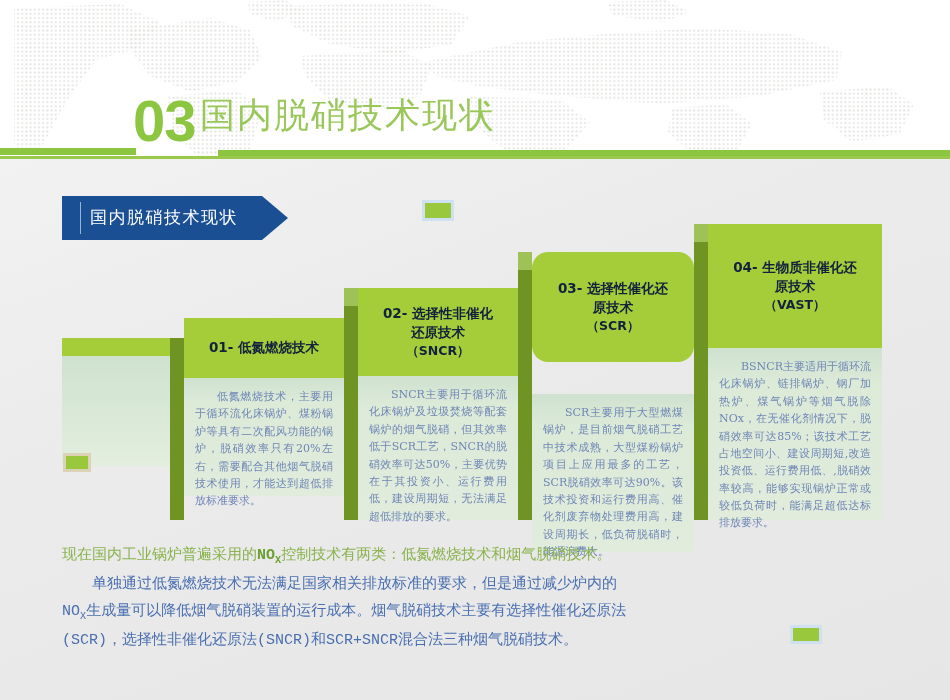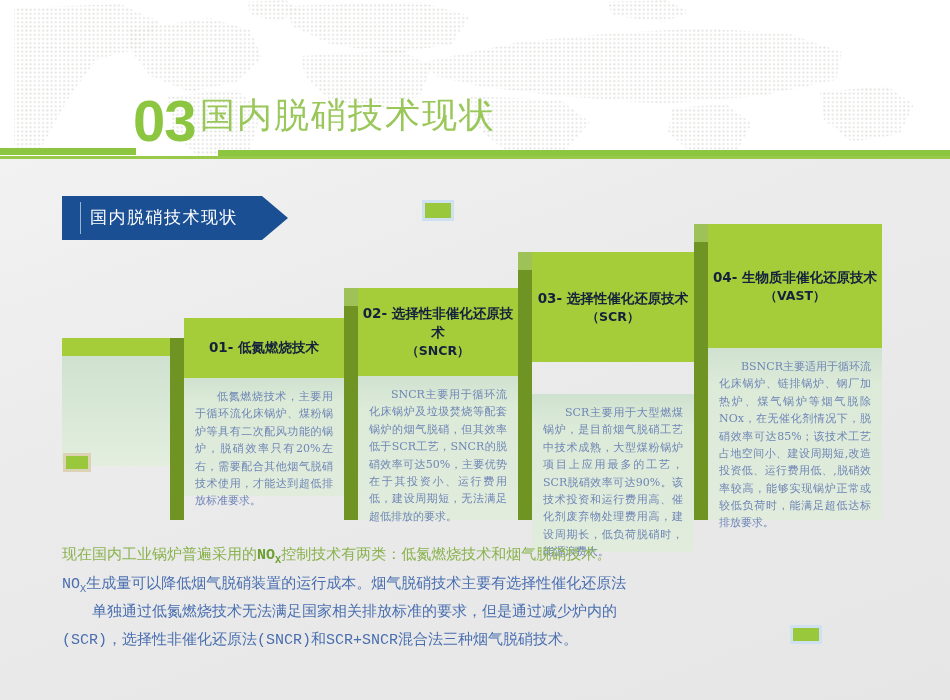--- a/index.html
+++ b/index.html
@@ -78,21 +78,21 @@
     font-family:"DejaVu Sans","Liberation Sans",sans-serif;
   }
 
   
   .steps{position:absolute;left:0;top:0;width:950px;height:700px;}
   .step{position:absolute;}
   .step .cap{
     position:absolute;left:0;top:0;width:100%;
     background:#a4cd39;box-sizing:border-box;
     display:flex;align-items:center;justify-content:center;
-    padding:6px 0;
+    padding:6px 20px;
   }
   .step .cap-txt{
     color:#14213d;font-size:13.5px;font-weight:bold;line-height:1.42;text-align:center;
     font-family:"DejaVu Sans","Liberation Sans",sans-serif;
   }
   .step .cap-txt .sub{display:block;font-size:12.5px;}
   .step .body{
     position:absolute;left:0;width:100%;
     background:linear-gradient(180deg,#cfe2cf 0%,#dcead8 20%,#e1ecdc 100%);
     box-sizing:border-box;padding:10px 11px 6px;
@@ -210,21 +210,21 @@
         </div>
       </div>
       <div class="body" style="top:88px;height:144px;">
         <p>SNCR主要用于循环流化床锅炉及垃圾焚烧等配套锅炉的烟气脱硝，但其效率低于SCR工艺，SNCR的脱硝效率可达50%，主要优势在于其投资小、运行费用低，建设周期短，无法满足超低排放的要求。</p>
       </div>
     </div>
 
     <div class="step" style="left:532px;top:252px;width:162px;height:268px;">
       <div class="side-dark" style="left:-14px;top:18px;height:250px;"></div>
       <div class="notch" style="left:-14px;top:0px;height:18px;"></div>
-      <div class="cap" style="height:110px;">
+      <div class="cap" style="height:110px;border-radius:16px;">
         <div class="cap-txt">
           <span>03-</span>
           <span>选择性催化还原技术</span>
           <span class="sub">（SCR）</span>
         </div>
       </div>
       <div class="body" style="top:110px;height:158px;margin-top:32px;">
         <p>SCR主要用于大型燃煤锅炉，是目前烟气脱硝工艺中技术成熟，大型煤粉锅炉项目上应用最多的工艺，SCR脱硝效率可达90%。该技术投资和运行费用高、催化剂废弃物处理费用高，建设周期长，低负荷脱硝时，能源浪费大。</p>
       </div>
     </div>
@@ -244,18 +244,18 @@
       </div>
     </div>
   </div>
 
   <div class="sq blue-ring" style="left:425px;top:203px;width:26px;height:15px;"></div>
   <div class="sq tan-ring" style="left:66px;top:456px;width:22px;height:13px;"></div>
   <div class="sq blue-ring" style="left:793px;top:628px;width:26px;height:13px;"></div>
 
   <div class="bottom">
     <p class="l1"><span>现在国内工业锅炉普遍采用的</span><b><span>NO</span><sub>X</sub></b><span>控制技术有两类：低氮燃烧技术和烟气脱硝技术。</span></p>
+    <p><span class="ind"></span><span>单独通过低氮燃烧技术无法满足国家相关排放标准的要求，但是通过减少炉内的</span></p>
     <p><span><span>NO</span><sub>X</sub></span><span>生成量可以降低烟气脱硝装置的运行成本。烟气脱硝技术主要有选择性催化还原法</span></p>
-    <p><span class="ind"></span><span>单独通过低氮燃烧技术无法满足国家相关排放标准的要求，但是通过减少炉内的</span></p>
     <p>(SCR)，选择性非催化还原法(SNCR)和SCR+SNCR混合法三种烟气脱硝技术。</p>
   </div>
 
 </div>
 
 </body></html>

